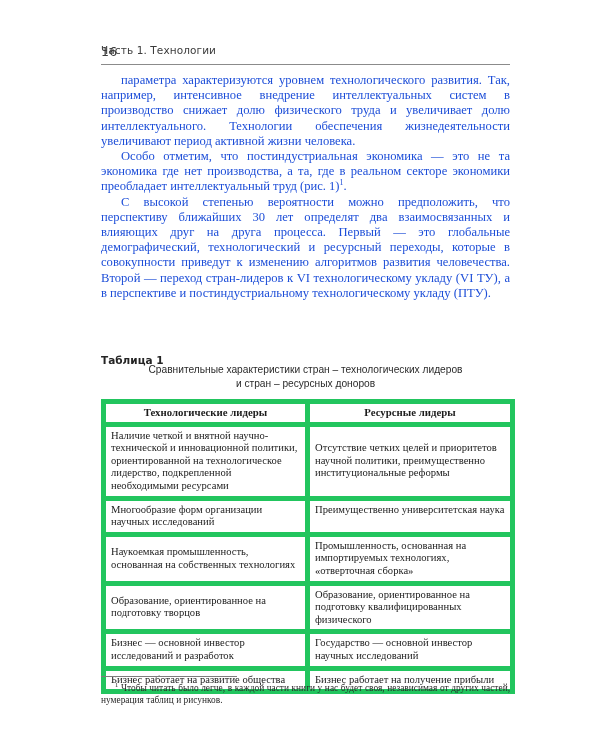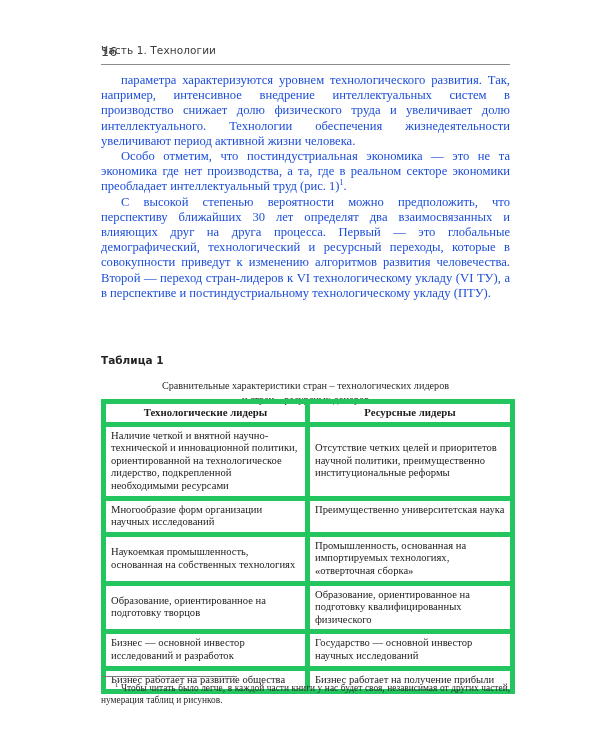--- a/index.html
+++ b/index.html
@@ -91,24 +91,24 @@
     text-align: left;
     font-family: "DejaVu Sans", sans-serif;
     font-size: 10.5px;
     font-weight: bold;
     color: #252525;
     margin-top: 8px;
   }
   .table-caption {
     position: absolute;
     left: 101px;
-    top: 379px;
+    top: 363px;
     width: 409px;
     text-align: center;
-    font-family: Liberation Serif, serif;
+    font-family: Liberation Sans, sans-serif;
     font-size: 10.2px;
     line-height: 14px;
     color: #2b2b2b;
   }
 
   
   .data-table {
     position: absolute;
     left: 101px;
     top: 399px;

